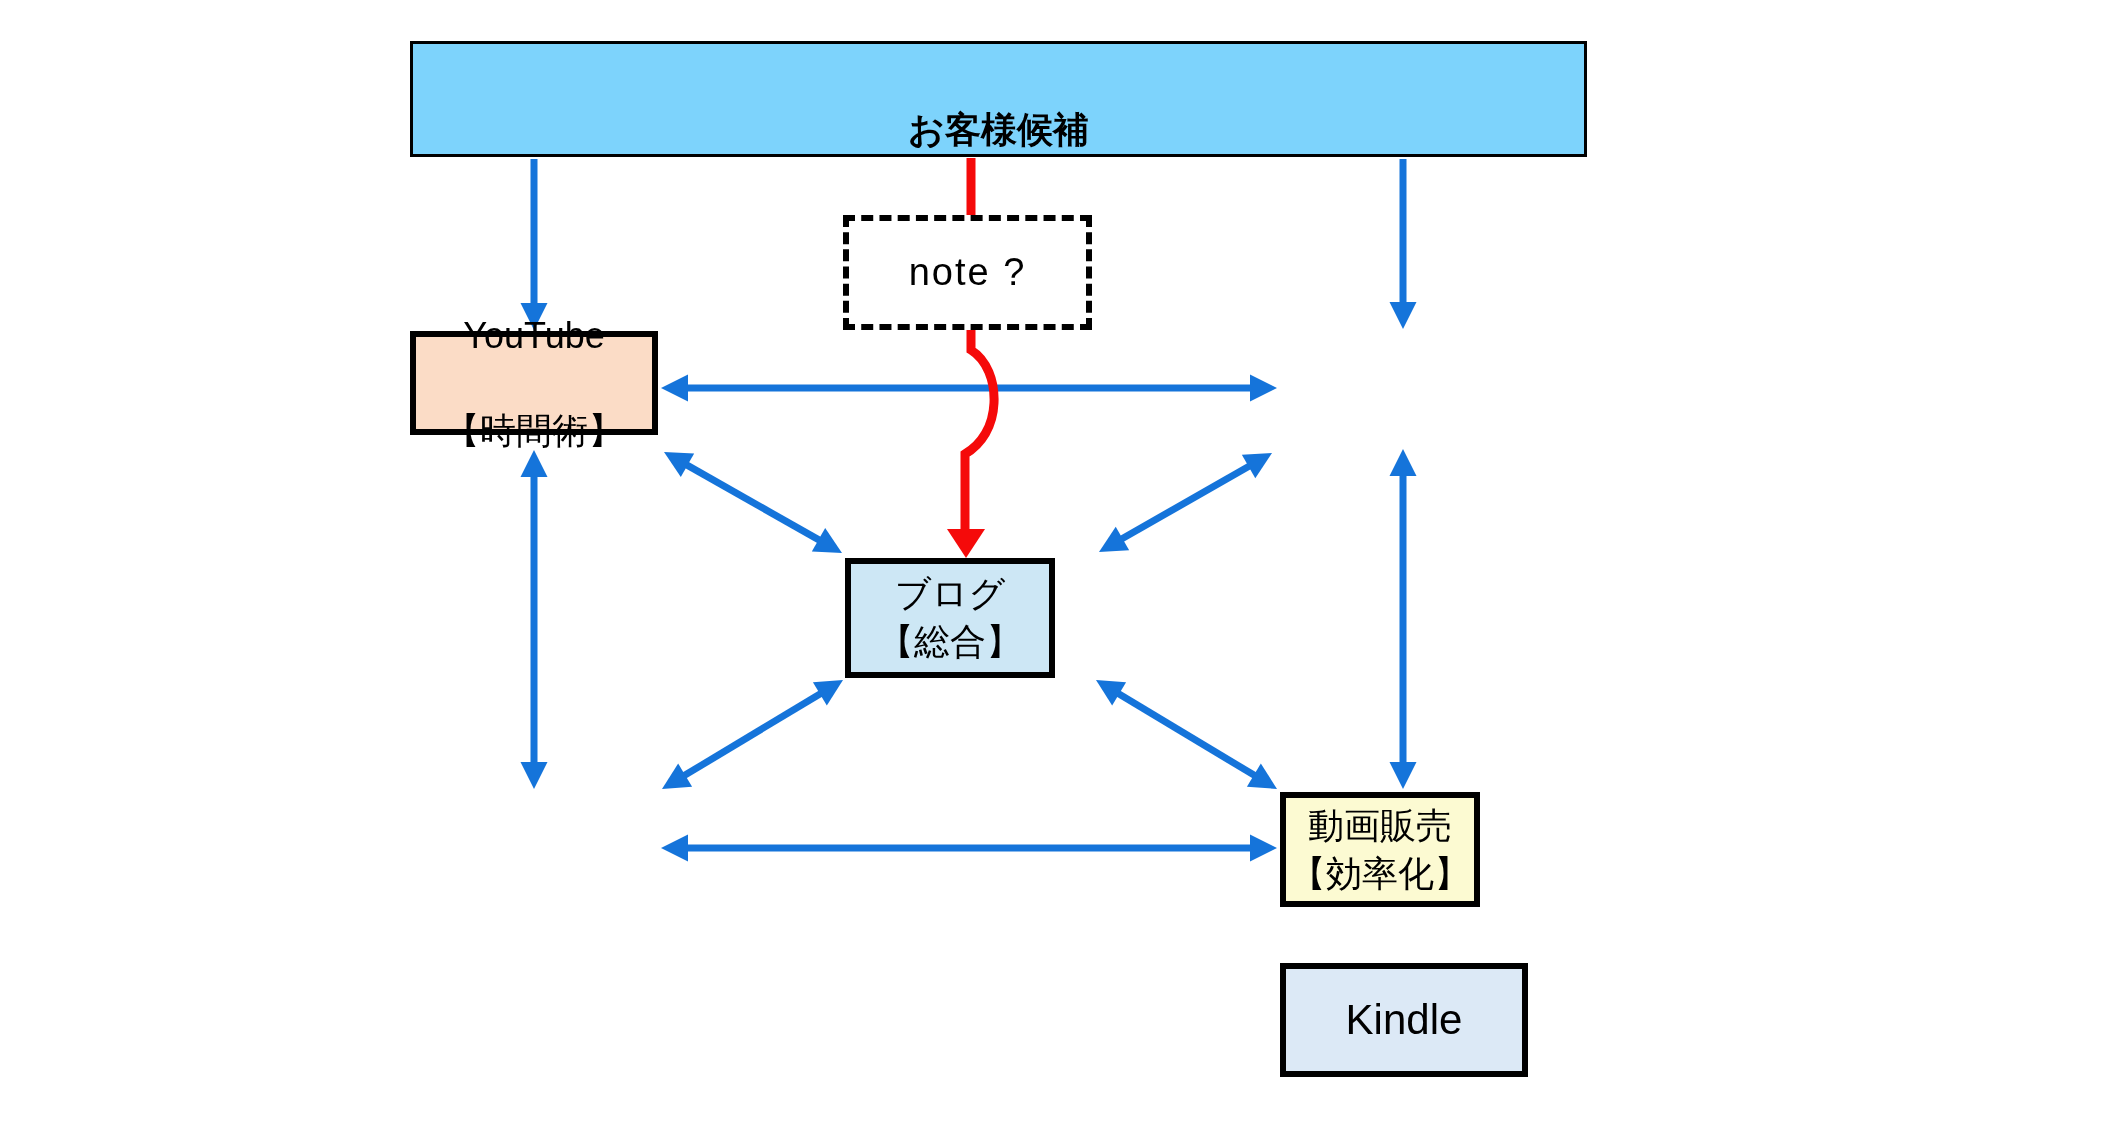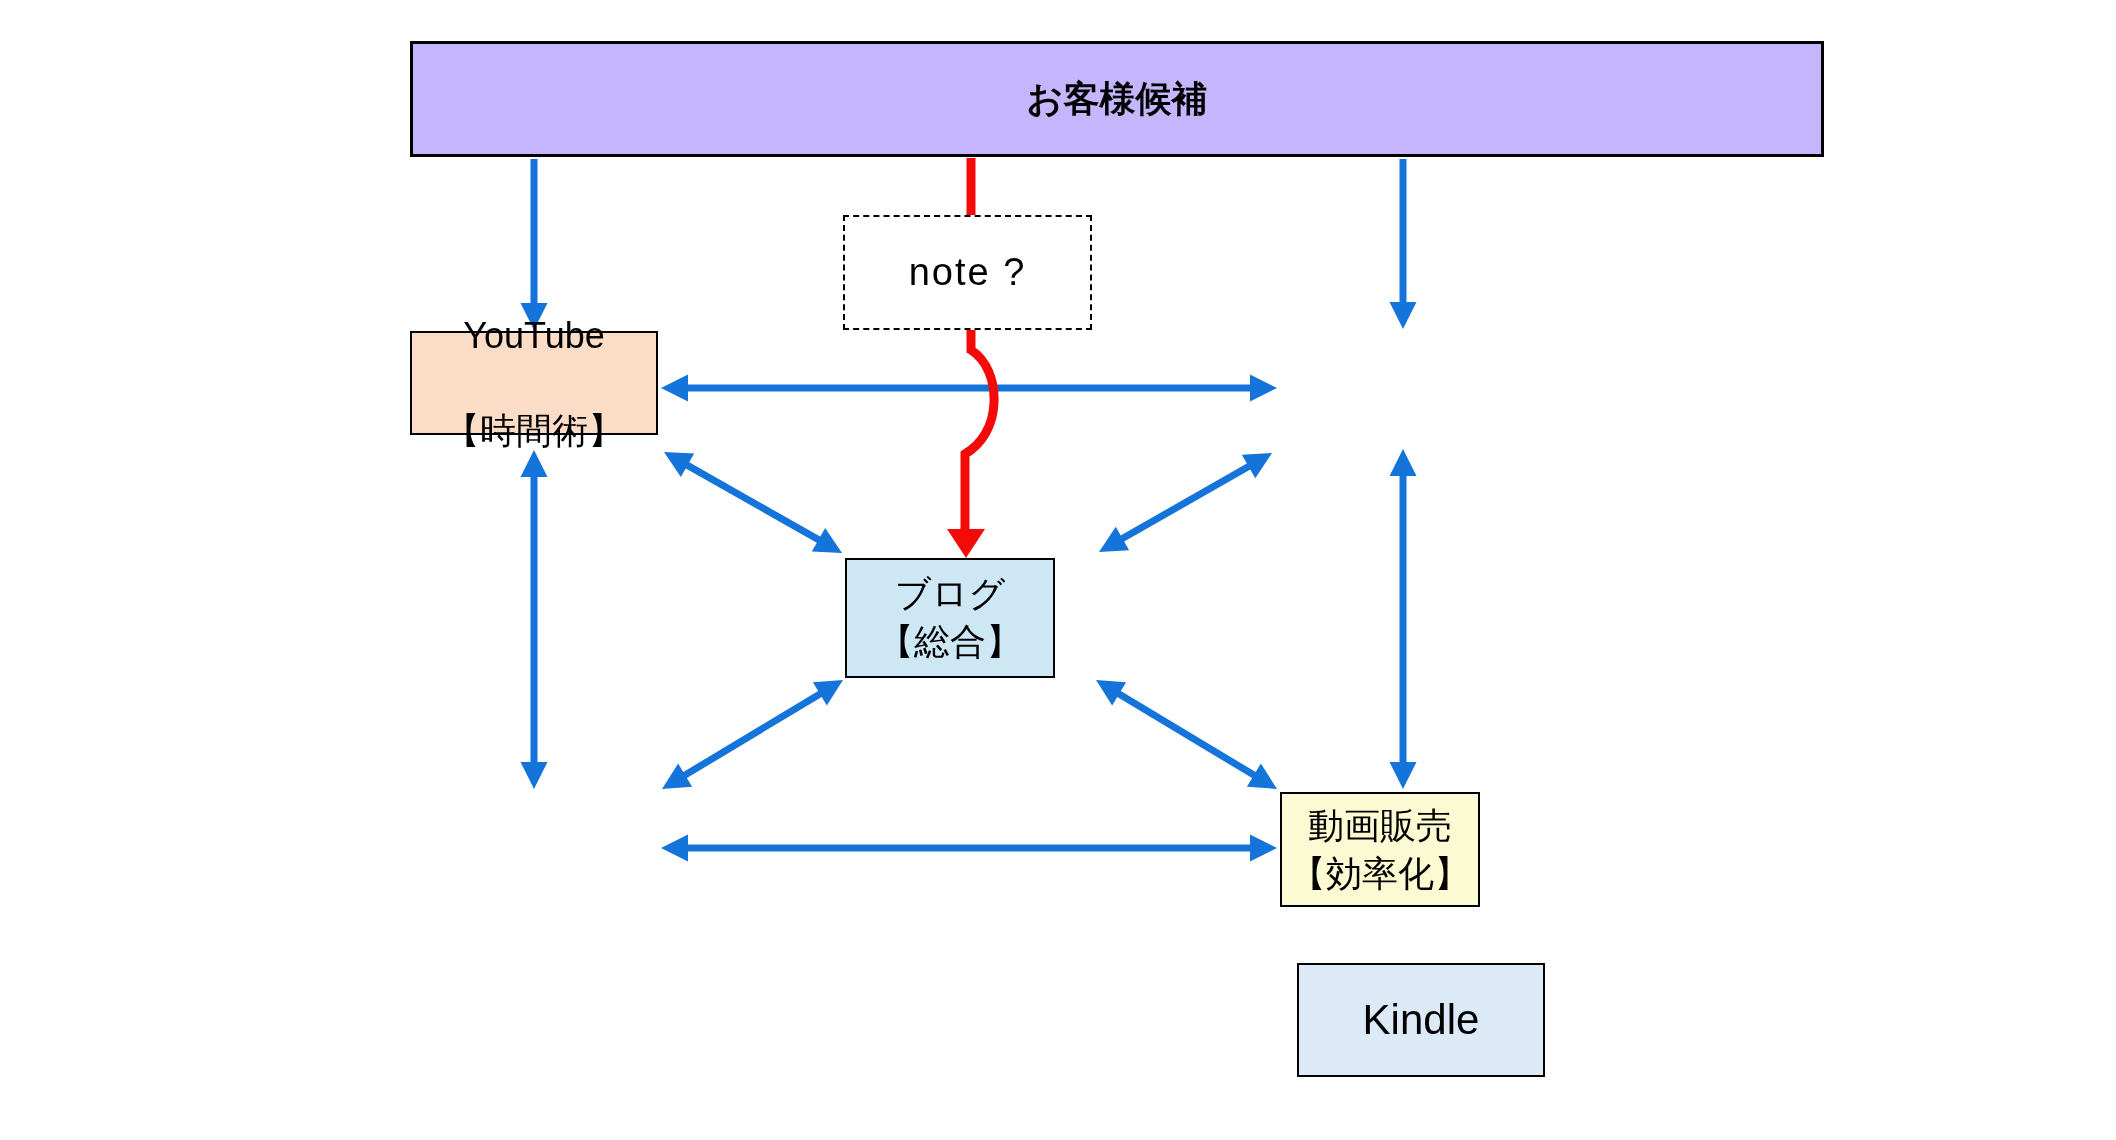--- a/index.html
+++ b/index.html
@@ -7,21 +7,21 @@
     position:relative;
     width:2116px;height:1140px;
     background:#fff;
     font-family:"Liberation Sans","DejaVu Sans",sans-serif;
     overflow:hidden;
   }
   #arrow-layer{position:absolute;left:0;top:0;z-index:1;}
   .node{
     position:absolute;
     box-sizing:border-box;
-    border:2px solid #15803d;
+    border:6px solid #15803d;
     background:#fff;
     display:flex;flex-direction:column;
     align-items:center;justify-content:center;
     text-align:center;
     color:#000;
     font-size:36px;
     line-height:1.32;
     z-index:2;
     white-space:nowrap;
   }
@@ -82,21 +82,21 @@
         <line x1="685" y1="848" x2="1253" y2="848" stroke="#1574da" stroke-width="7"></line>
         <polygon points="1277,848 1250,861.5 1250,834.5" fill="#1574da"></polygon>
         <polygon points="661,848 688,834.5 688,861.5" fill="#1574da"></polygon>
       </g>
       <g>
         <path d="M971,158 L971,350 C987,360 995,381 994,403 C993,426 982,444 965,454 L965,530" fill="none" stroke="#f50a0a" stroke-width="9"></path>
         <polygon points="966,558 947,529 985,529" fill="#f50a0a"></polygon>
       </g>
     </svg>
 
-  <div class="node" id="node-customer" style="left: 410px; top: 41px; width: 1414px; height: 116px; background: #c4b5fd; border-color: rgb(0, 0, 0);">
+  <div class="node" id="node-customer" style="left: 410px; top: 41px; width: 1177px; height: 116px; background: #7dd3fc; border-color: rgb(0, 0, 0); justify-content: flex-end;">
     <span>お客様候補</span>
   </div>
 
   <div class="node" id="node-note" style="left: 843px; top: 215px; width: 249px; height: 115px; background: rgb(255, 255, 255); border-color: rgb(0, 0, 0);">
     <span>note ?</span>
   </div>
 
   <div class="node" id="node-youtube" style="left: 410px; top: 331px; width: 248px; height: 104px; background: rgb(251, 220, 198); border-color: rgb(0, 0, 0); gap: 47px;">
     <span>YouTube</span>
     <span>【時間術】</span>
@@ -107,17 +107,17 @@
     <span>ブログ</span>
     <span>【総合】</span>
   </div>
 
 
   <div class="node" id="node-video" style="left: 1280px; top: 792px; width: 200px; height: 115px; background: rgb(252, 250, 210); border-color: rgb(0, 0, 0);">
     <span>動画販売</span>
     <span>【効率化】</span>
   </div>
 
-  <div class="node" id="node-kindle" style="left: 1280px; top: 963px; width: 248px; height: 114px; background: rgb(220, 233, 246); border-color: rgb(0, 0, 0); margin-left: 17px;">
+  <div class="node" id="node-kindle" style="left: 1280px; top: 963px; width: 248px; height: 114px; background: rgb(220, 233, 246); border-color: rgb(0, 0, 0);">
     <span>Kindle</span>
   </div>
 
 </div>
 
 </body></html>

